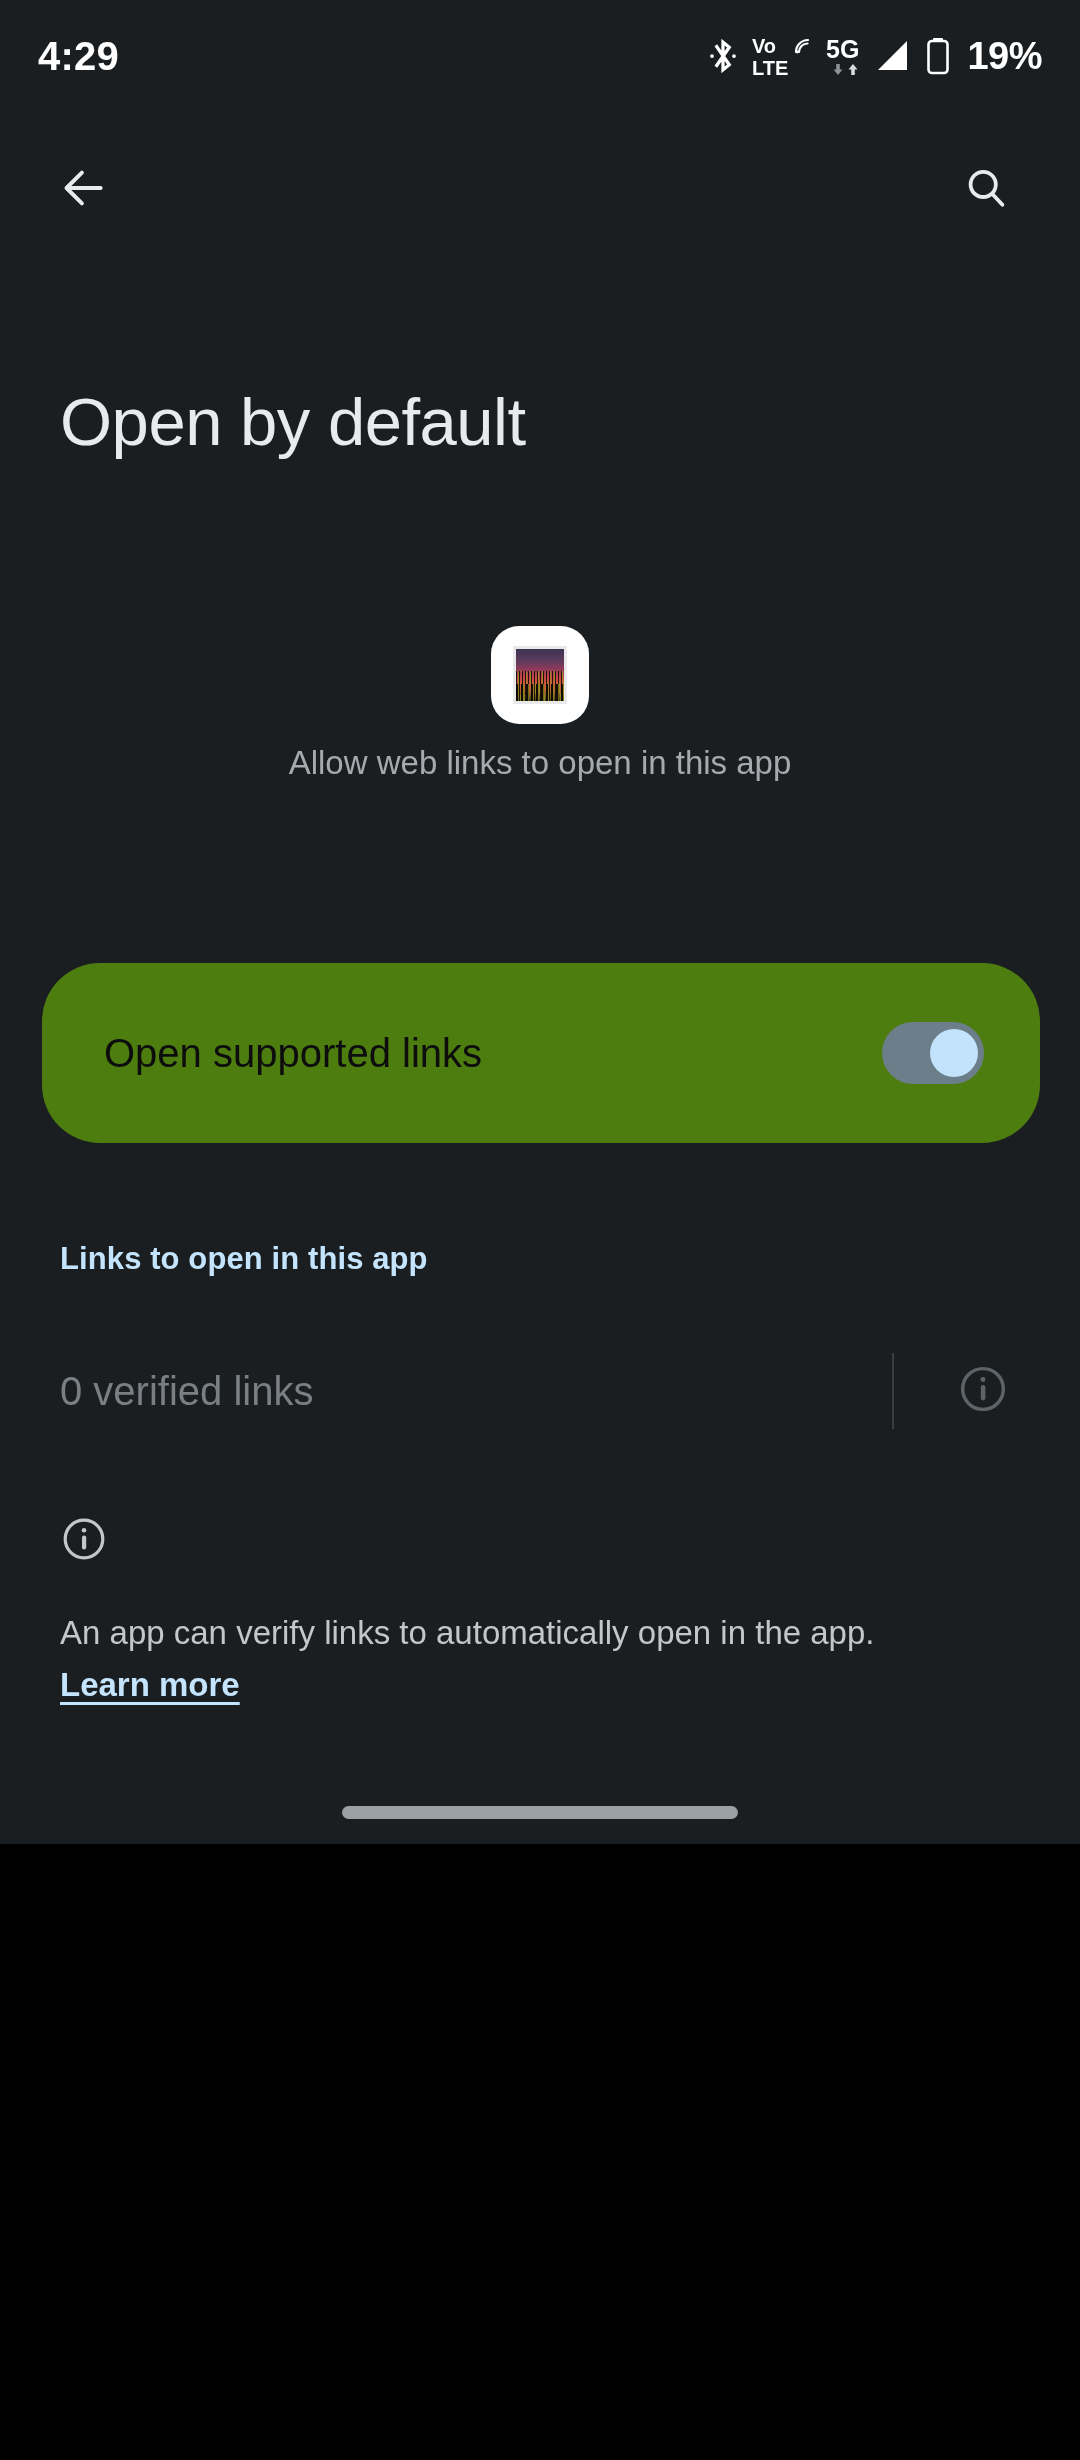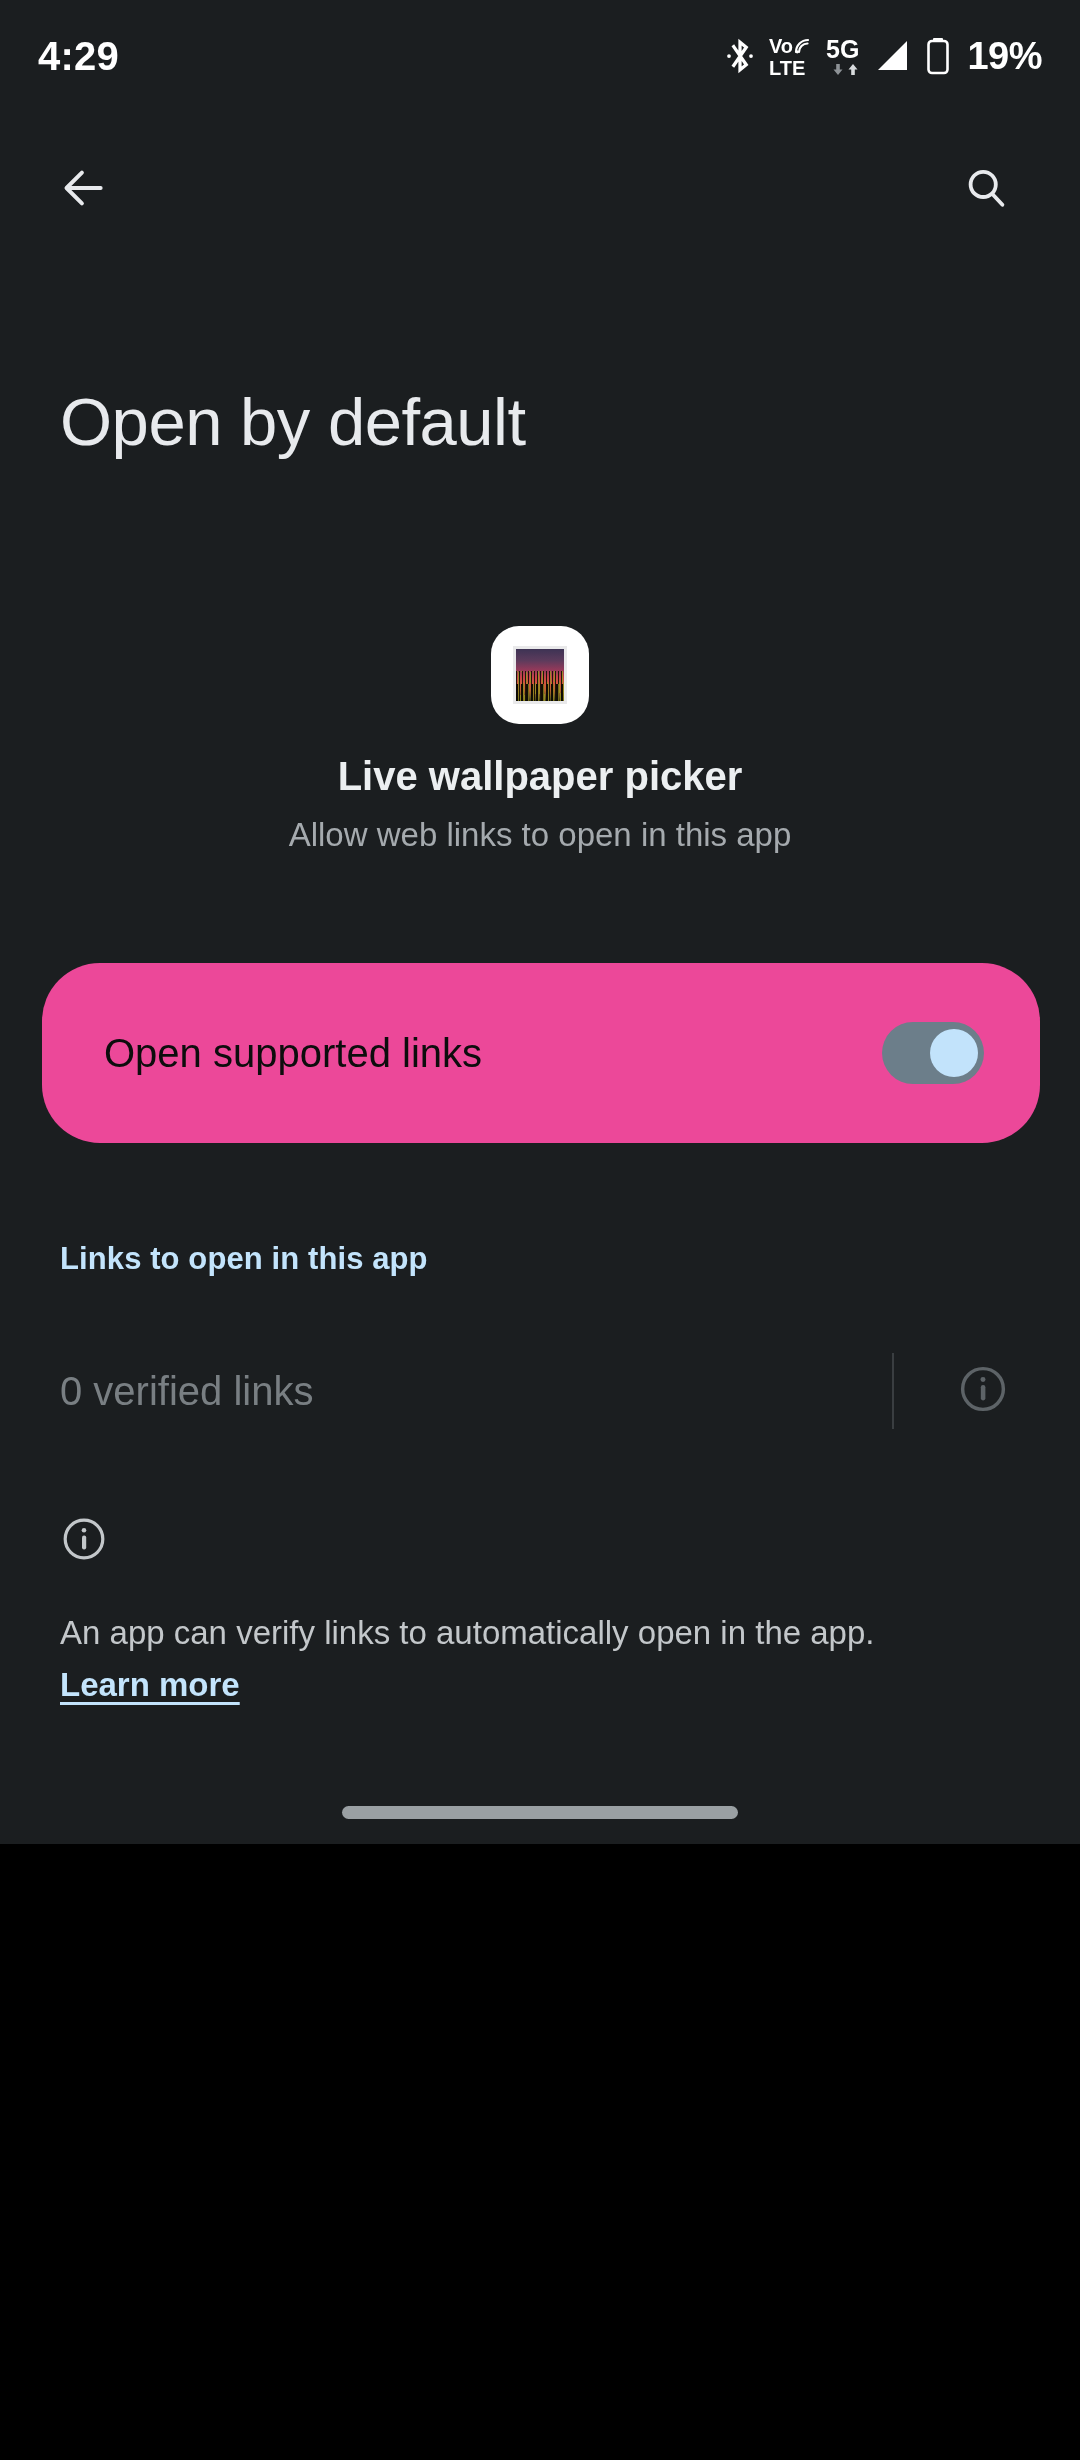--- a/index.html
+++ b/index.html
@@ -49,21 +49,21 @@
   .volte {
     display: flex;
     flex-direction: column;
     align-items: flex-start;
     justify-content: center;
     line-height: 1;
   }
   .volte-top {
     display: flex;
     align-items: flex-end;
-    gap: 1px;
+    gap: 18px;
     height: 21px;
   }
   .volte-vo {
     font-size: 20px;
     font-weight: 700;
     color: #fff;
     line-height: 1;
   }
   .volte-bot {
     font-size: 20px;
@@ -204,21 +204,21 @@
     line-height: 1;
   }
 
   
   .toggle-card {
     position: absolute;
     top: 963px;
     left: 42px;
     width: 998px;
     height: 180px;
-    background: #ec4899;
+    background: #4d7c0f;
     border-radius: 58px;
     display: flex;
     align-items: center;
     justify-content: space-between;
     padding: 0 56px 0 62px;
     cursor: pointer;
   }
   .toggle-card-label {
     font-size: 40px;
     font-weight: 400;
@@ -417,21 +417,20 @@
 
   <div class="page-title">Open by default</div>
 
   <div class="app-header">
     <div class="app-icon">
       <div class="app-icon-photo">
         <div class="grass"></div>
         <div class="grass2"></div>
       </div>
     </div>
-    <div class="app-name">Live wallpaper picker</div>
     <div class="app-sub">Allow web links to open in this app</div>
   </div>
 
   <div class="toggle-card">
     <div class="toggle-card-label">Open supported links</div>
     <div class="switch">
       <div class="switch-knob"></div>
     </div>
   </div>
 

